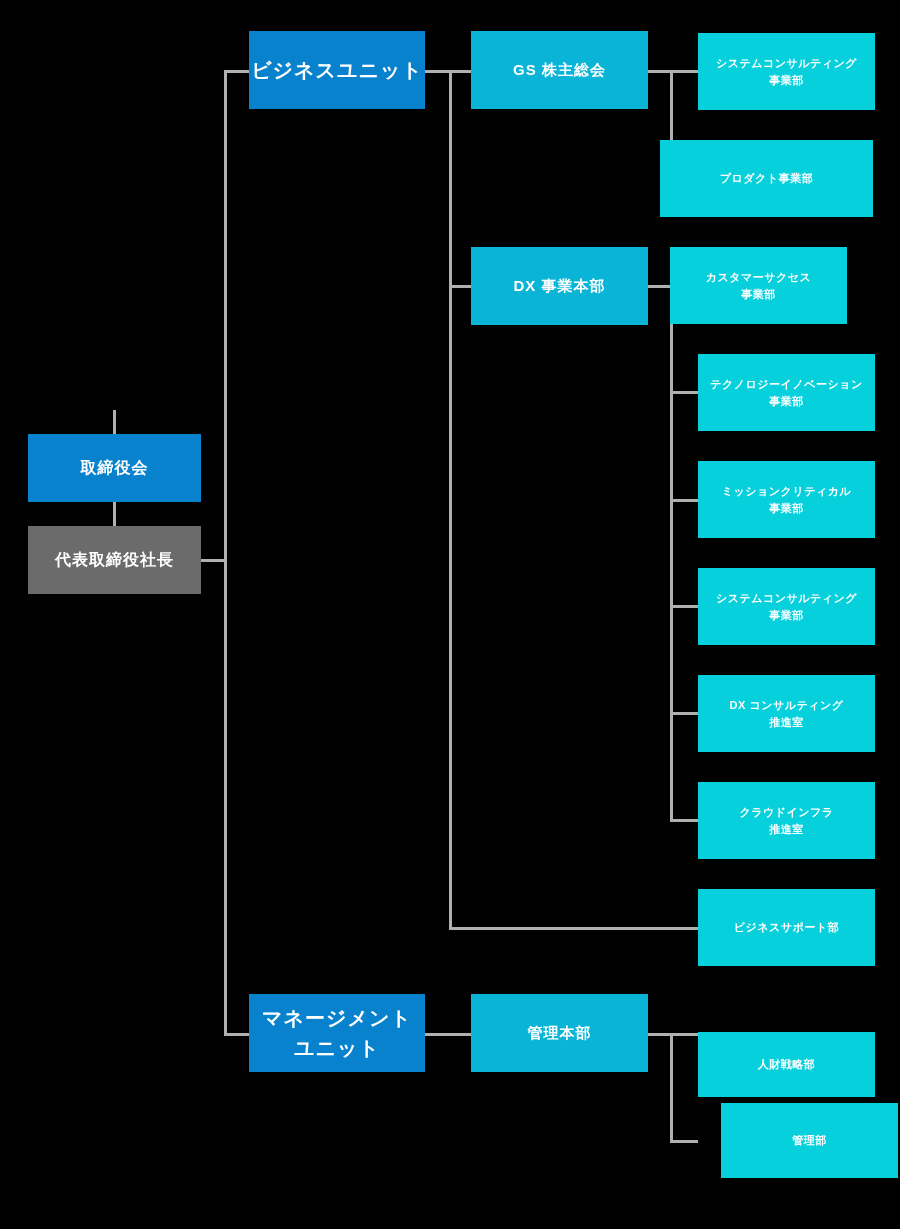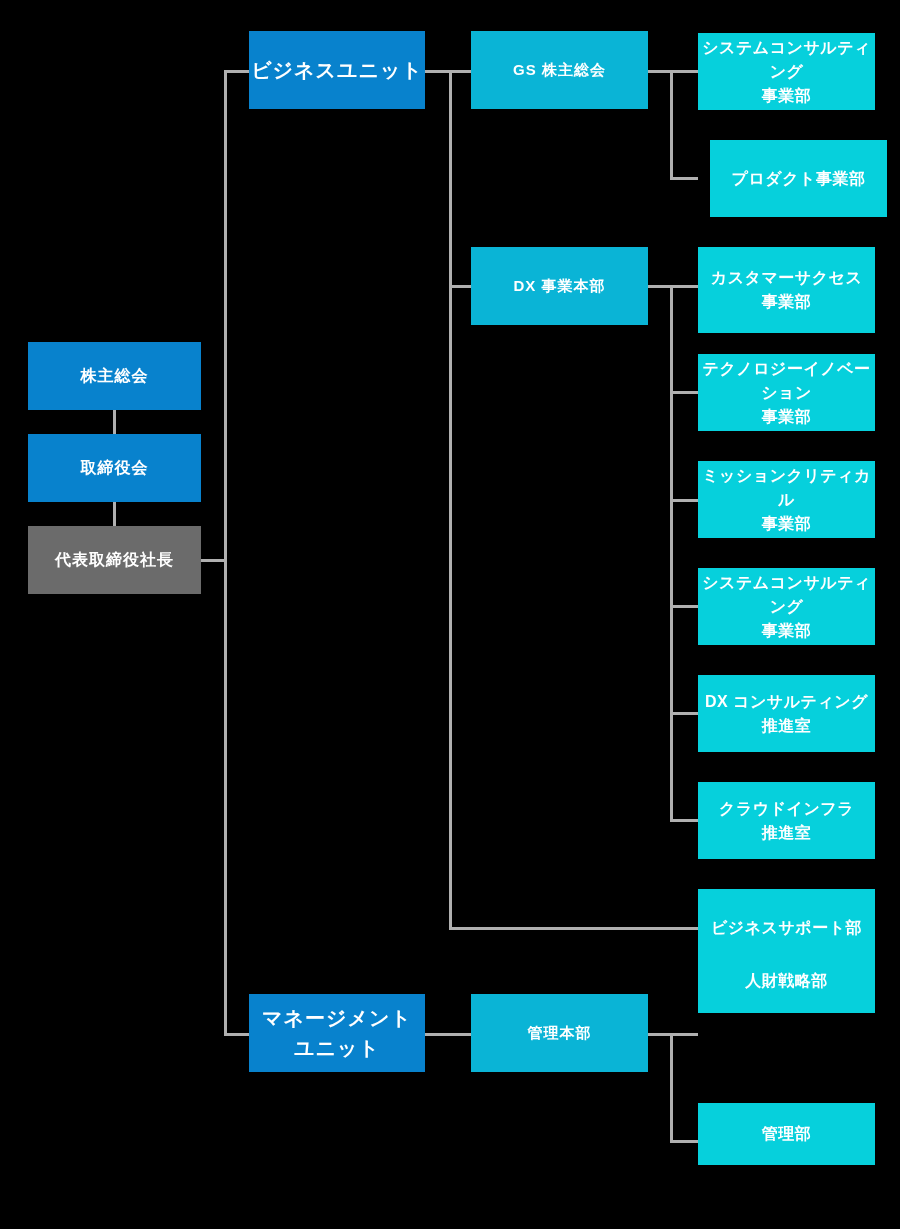--- a/index.html
+++ b/index.html
@@ -29,21 +29,21 @@
     color: var(--text);
     font-weight: bold;
     white-space: pre-line;
     line-height: 1.5;
     letter-spacing: 1px;
     box-sizing: border-box;
   }
   .blue  { background: var(--blue);  font-size: 20px; }
   .gray  { background: var(--gray);  font-size: 16px; }
   .cyan  { background: var(--cyan);  font-size: 15px; }
-  .dept  { background: var(--cyan_light); font-size: 16px; letter-spacing: 0.5px; }
+  .dept  { background: var(--cyan_light); font-size: 11px; letter-spacing: 0.5px; }
   .lv1   { font-size: 16px; }
   .line  { position: absolute; background: var(--line); }
 </style>
 </head>
 <body>
 
 <div class="canvas">
 
   <div class="line" style="left:113px;top:410px;width:3px;height:24px"></div>
   <div class="line" style="left:113px;top:502px;width:3px;height:24px"></div>
@@ -63,44 +63,43 @@
   <div class="line" style="left:670px;top:391px;width:28px;height:3px"></div>
   <div class="line" style="left:670px;top:499px;width:28px;height:3px"></div>
   <div class="line" style="left:670px;top:605px;width:28px;height:3px"></div>
   <div class="line" style="left:670px;top:712px;width:28px;height:3px"></div>
   <div class="line" style="left:670px;top:819px;width:28px;height:3px"></div>
   <div class="line" style="left:425px;top:1033px;width:46px;height:3px"></div>
   <div class="line" style="left:648px;top:1033px;width:50px;height:3px"></div>
   <div class="line" style="left:670px;top:1033px;width:3px;height:110px"></div>
   <div class="line" style="left:670px;top:1140px;width:28px;height:3px"></div>
 
-  <div class="node blue lv1" style="left:28px;top:342px;width:173px;height:68px">株主総会</div>
   <div class="node blue lv1" style="left:28px;top:434px;width:173px;height:68px">取締役会</div>
   <div class="node gray lv1" style="left:28px;top:526px;width:173px;height:68px">代表取締役社長</div>
 
   <div class="node blue" style="left:249px;top:31px;width:176px;height:78px">ビジネスユニット</div>
   <div class="node blue" style="left:249px;top:994px;width:176px;height:78px">マネージメント
 ユニット</div>
 
   <div class="node cyan" style="left:471px;top:31px;width:177px;height:78px">GS 株主総会</div>
   <div class="node cyan" style="left:471px;top:247px;width:177px;height:78px">DX 事業本部</div>
   <div class="node cyan" style="left:471px;top:994px;width:177px;height:78px">管理本部</div>
 
   <div class="node dept" style="left:698px;top:33px;width:177px;height:77px">システムコンサルティング
 事業部</div>
-  <div class="node dept" style="left:710px;top:140px;width:177px;height:77px">プロダクト事業部</div>
-  <div class="node dept" style="left:698px;top:247px;width:177px;height:86px">カスタマーサクセス
+  <div class="node dept" style="left:660px;top:140px;width:213px;height:77px">プロダクト事業部</div>
+  <div class="node dept" style="left:670px;top:247px;width:177px;height:77px">カスタマーサクセス
 事業部</div>
   <div class="node dept" style="left:698px;top:354px;width:177px;height:77px">テクノロジーイノベーション
 事業部</div>
   <div class="node dept" style="left:698px;top:461px;width:177px;height:77px">ミッションクリティカル
 事業部</div>
   <div class="node dept" style="left:698px;top:568px;width:177px;height:77px">システムコンサルティング
 事業部</div>
   <div class="node dept" style="left:698px;top:675px;width:177px;height:77px">DX コンサルティング
 推進室</div>
   <div class="node dept" style="left:698px;top:782px;width:177px;height:77px">クラウドインフラ
 推進室</div>
   <div class="node dept" style="left:698px;top:889px;width:177px;height:77px">ビジネスサポート部</div>
-  <div class="node dept" style="left:698px;top:948px;width:177px;height:65px">人財戦略部</div>
-  <div class="node dept" style="left:698px;top:1103px;width:177px;height:62px">管理部</div>
+  <div class="node dept" style="left:698px;top:1032px;width:177px;height:65px">人財戦略部</div>
+  <div class="node dept" style="left:721px;top:1103px;width:177px;height:75px">管理部</div>
 
 </div>
 
 </body></html>

